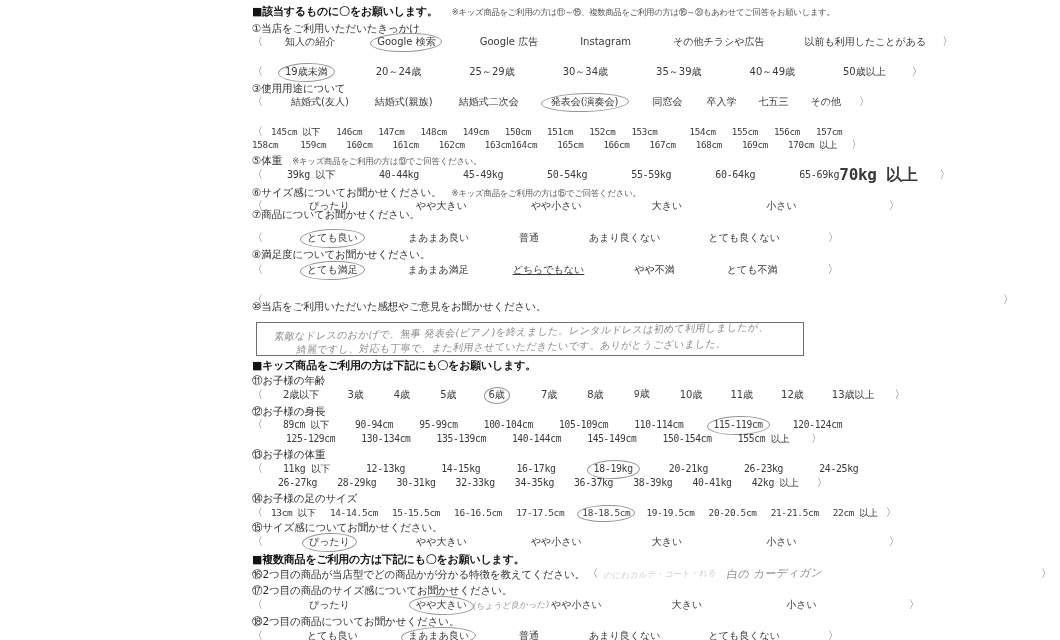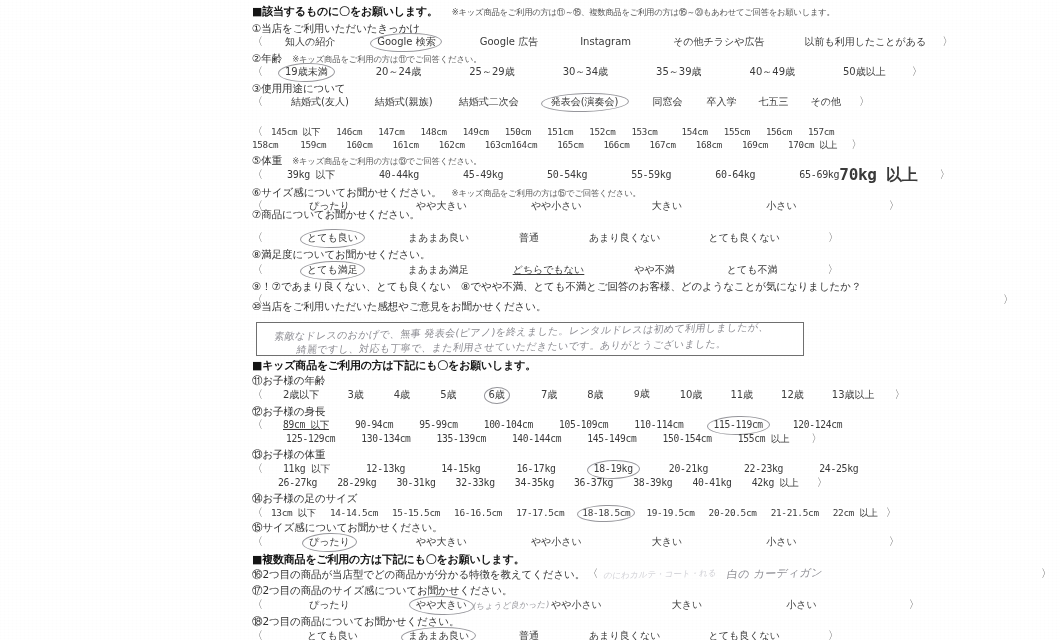--- a/index.html
+++ b/index.html
@@ -108,23 +108,20 @@
     <span class="brk">〈</span>
     <span class="opt" style="margin-left:22px;">知人の紹介</span>
     <span class="opt circled" style="margin-left:42px;">Google 検索</span>
     <span class="opt" style="margin-left:44px;">Google 広告</span>
     <span class="opt" style="margin-left:42px;">Instagram</span>
     <span class="opt" style="margin-left:42px;">その他チラシや広告</span>
     <span class="opt" style="margin-left:40px;">以前も利用したことがある</span>
     <span class="brk" style="margin-left:16px;">〉</span>
   </div>
 
-  <div class="row qhead" style="top:52px;">
-    <span>②年齢</span><span class="note">※キッズ商品をご利用の方は⑪でご回答ください。</span>
-  </div>
   <div class="row optrow" style="top:66px;width:800px;">
     <span class="brk">〈</span>
     <span class="opt circled" style="margin-left:22px;">19歳未満</span>
     <span class="opt" style="margin-left:48px;">20～24歳</span>
     <span class="opt" style="margin-left:48px;">25～29歳</span>
     <span class="opt" style="margin-left:48px;">30～34歳</span>
     <span class="opt" style="margin-left:48px;">35～39歳</span>
     <span class="opt" style="margin-left:48px;">40～49歳</span>
     <span class="opt" style="margin-left:48px;">50歳以上</span>
     <span class="brk" style="margin-left:26px;">〉</span>
@@ -150,21 +147,21 @@
     <span class="brk">〈</span>
     <span class="opt num" style="margin-left:8px;">145cm 以下</span>
     <span class="opt num" style="margin-left:16px;">146cm</span>
     <span class="opt num" style="margin-left:16px;">147cm</span>
     <span class="opt num" style="margin-left:16px;">148cm</span>
     <span class="opt num" style="margin-left:16px;">149cm</span>
     <span class="opt num" style="margin-left:16px;">150cm</span>
     <span class="opt num" style="margin-left:16px;">151cm</span>
     <span class="opt num" style="margin-left:16px;">152cm</span>
     <span class="opt num" style="margin-left:16px;">153cm</span>
-    <span class="opt num" style="margin-left:24px;">154cm</span>
+    <span class="opt num" style="margin-left:32px;">154cm</span>
     <span class="opt num" style="margin-left:16px;">155cm</span>
     <span class="opt num" style="margin-left:16px;">156cm</span>
     <span class="opt num" style="margin-left:16px;">157cm</span>
   </div>
   <div class="row optrow" style="top:139px;width:810px;">
     <span class="opt num">158cm</span>
     <span class="opt num" style="margin-left:22px;">159cm</span>
     <span class="opt num" style="margin-left:20px;">160cm</span>
     <span class="opt num" style="margin-left:20px;">161cm</span>
     <span class="opt num" style="margin-left:20px;">162cm</span>
@@ -227,23 +224,20 @@
   <div class="row optrow" style="top:264px;width:800px;">
     <span class="brk">〈</span>
     <span class="opt circled" style="margin-left:44px;">とても満足</span>
     <span class="opt" style="margin-left:50px;">まあまあ満足</span>
     <span class="opt" style="margin-left:44px;text-decoration:underline;">どちらでもない</span>
     <span class="opt" style="margin-left:50px;">やや不満</span>
     <span class="opt" style="margin-left:52px;">とても不満</span>
     <span class="brk" style="margin-left:50px;">〉</span>
   </div>
 
-  <div class="row qhead" style="top:280px;">
-    <span>⑨！⑦であまり良くない、とても良くない　⑧でやや不満、とても不満とご回答のお客様、どのようなことが気になりましたか？</span>
-  </div>
   <div class="row optrow" style="top:294px;width:800px;">
     <span class="brk">〈</span>
     <span style="display:inline-block;width:740px;"></span>
     <span class="brk">〉</span>
   </div>
 
   <div class="row qhead" style="top:300px;">
     <span>⑩当店をご利用いただいた感想やご意見をお聞かせください。</span>
   </div>
   <div class="answer-box" style="position:absolute;left:4px;top:322px;width:548px;height:34px;">
@@ -273,21 +267,21 @@
     <span class="opt" style="margin-left:28px;">12歳</span>
     <span class="opt" style="margin-left:28px;">13歳以上</span>
     <span class="brk" style="margin-left:20px;">〉</span>
   </div>
 
   <div class="row qhead" style="top:405px;">
     <span>⑫お子様の身長</span>
   </div>
   <div class="row optrow" style="top:419px;width:810px;">
     <span class="brk">〈</span>
-    <span class="opt num" style="margin-left:20px;font-size:9.6px;text-decoration:underline;">89cm 以下</span>
+    <span class="opt num" style="margin-left:20px;font-size:9.6px;">89cm 以下</span>
     <span class="opt num" style="margin-left:26px;font-size:9.6px;">90-94cm</span>
     <span class="opt num" style="margin-left:26px;font-size:9.6px;">95-99cm</span>
     <span class="opt num" style="margin-left:26px;font-size:9.6px;">100-104cm</span>
     <span class="opt num" style="margin-left:26px;font-size:9.6px;text-align:center;">105-109cm</span>
     <span class="opt num" style="margin-left:26px;font-size:9.6px;">110-114cm</span>
     <span class="opt num circled" style="margin-left:30px;font-size:9.6px;">115-119cm</span>
     <span class="opt num" style="margin-left:30px;font-size:9.6px;">120-124cm</span>
   </div>
   <div class="row optrow" style="top:433px;width:810px;padding-left:34px;">
     <span class="opt num" style="font-size:9.6px;">125-129cm</span>
@@ -304,21 +298,21 @@
     <span>⑬お子様の体重</span>
   </div>
   <div class="row optrow" style="top:463px;width:810px;">
     <span class="brk">〈</span>
     <span class="opt num" style="margin-left:20px;font-size:9.8px;">11kg 以下</span>
     <span class="opt num" style="margin-left:36px;font-size:9.8px;">12-13kg</span>
     <span class="opt num" style="margin-left:36px;font-size:9.8px;">14-15kg</span>
     <span class="opt num" style="margin-left:36px;font-size:9.8px;">16-17kg</span>
     <span class="opt num circled" style="margin-left:38px;font-size:9.8px;">18-19kg</span>
     <span class="opt num" style="margin-left:36px;font-size:9.8px;">20-21kg</span>
-    <span class="opt num" style="margin-left:36px;font-size:9.8px;">22-23kg</span>
+    <span class="opt num" style="margin-left:36px;font-size:9.8px;">26-23kg</span>
     <span class="opt num" style="margin-left:36px;font-size:9.8px;">24-25kg</span>
   </div>
   <div class="row optrow" style="top:477px;width:810px;padding-left:26px;">
     <span class="opt num" style="font-size:9.8px;">26-27kg</span>
     <span class="opt num" style="margin-left:20px;font-size:9.8px;">28-29kg</span>
     <span class="opt num" style="margin-left:20px;font-size:9.8px;">30-31kg</span>
     <span class="opt num" style="margin-left:20px;font-size:9.8px;">32-33kg</span>
     <span class="opt num" style="margin-left:20px;font-size:9.8px;">34-35kg</span>
     <span class="opt num" style="margin-left:20px;font-size:9.8px;">36-37kg</span>
     <span class="opt num" style="margin-left:20px;font-size:9.8px;">38-39kg</span>

